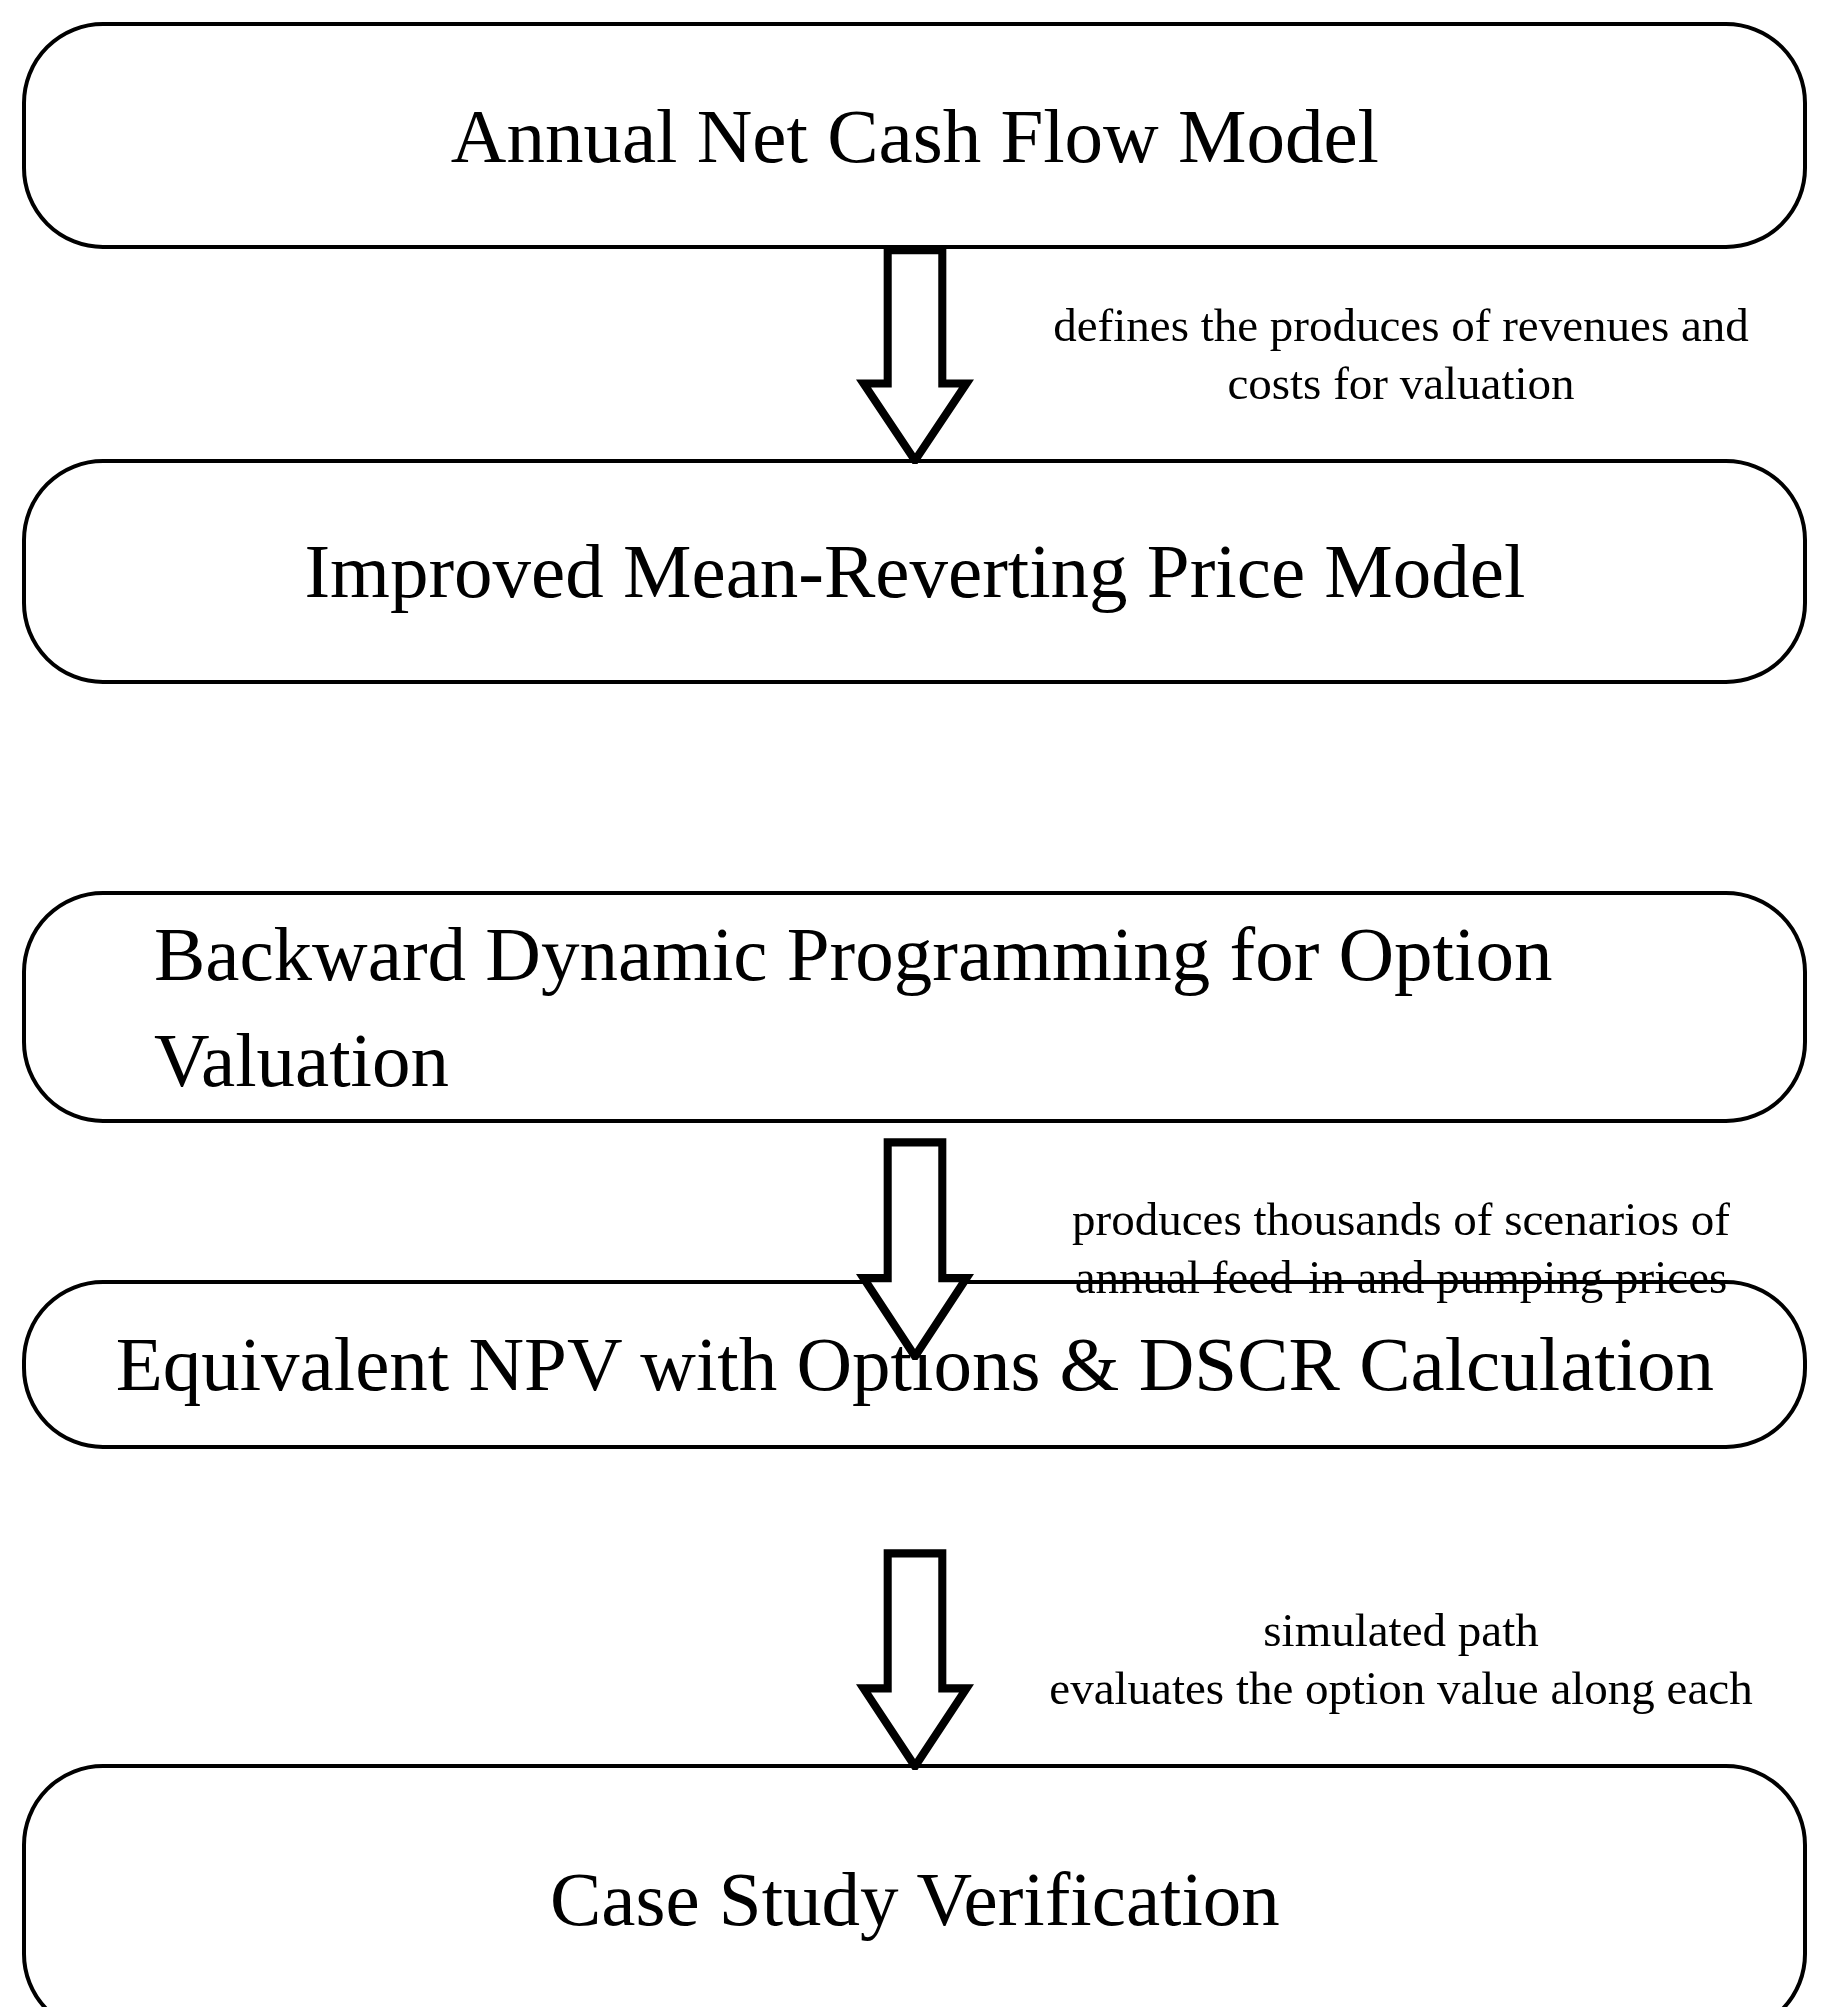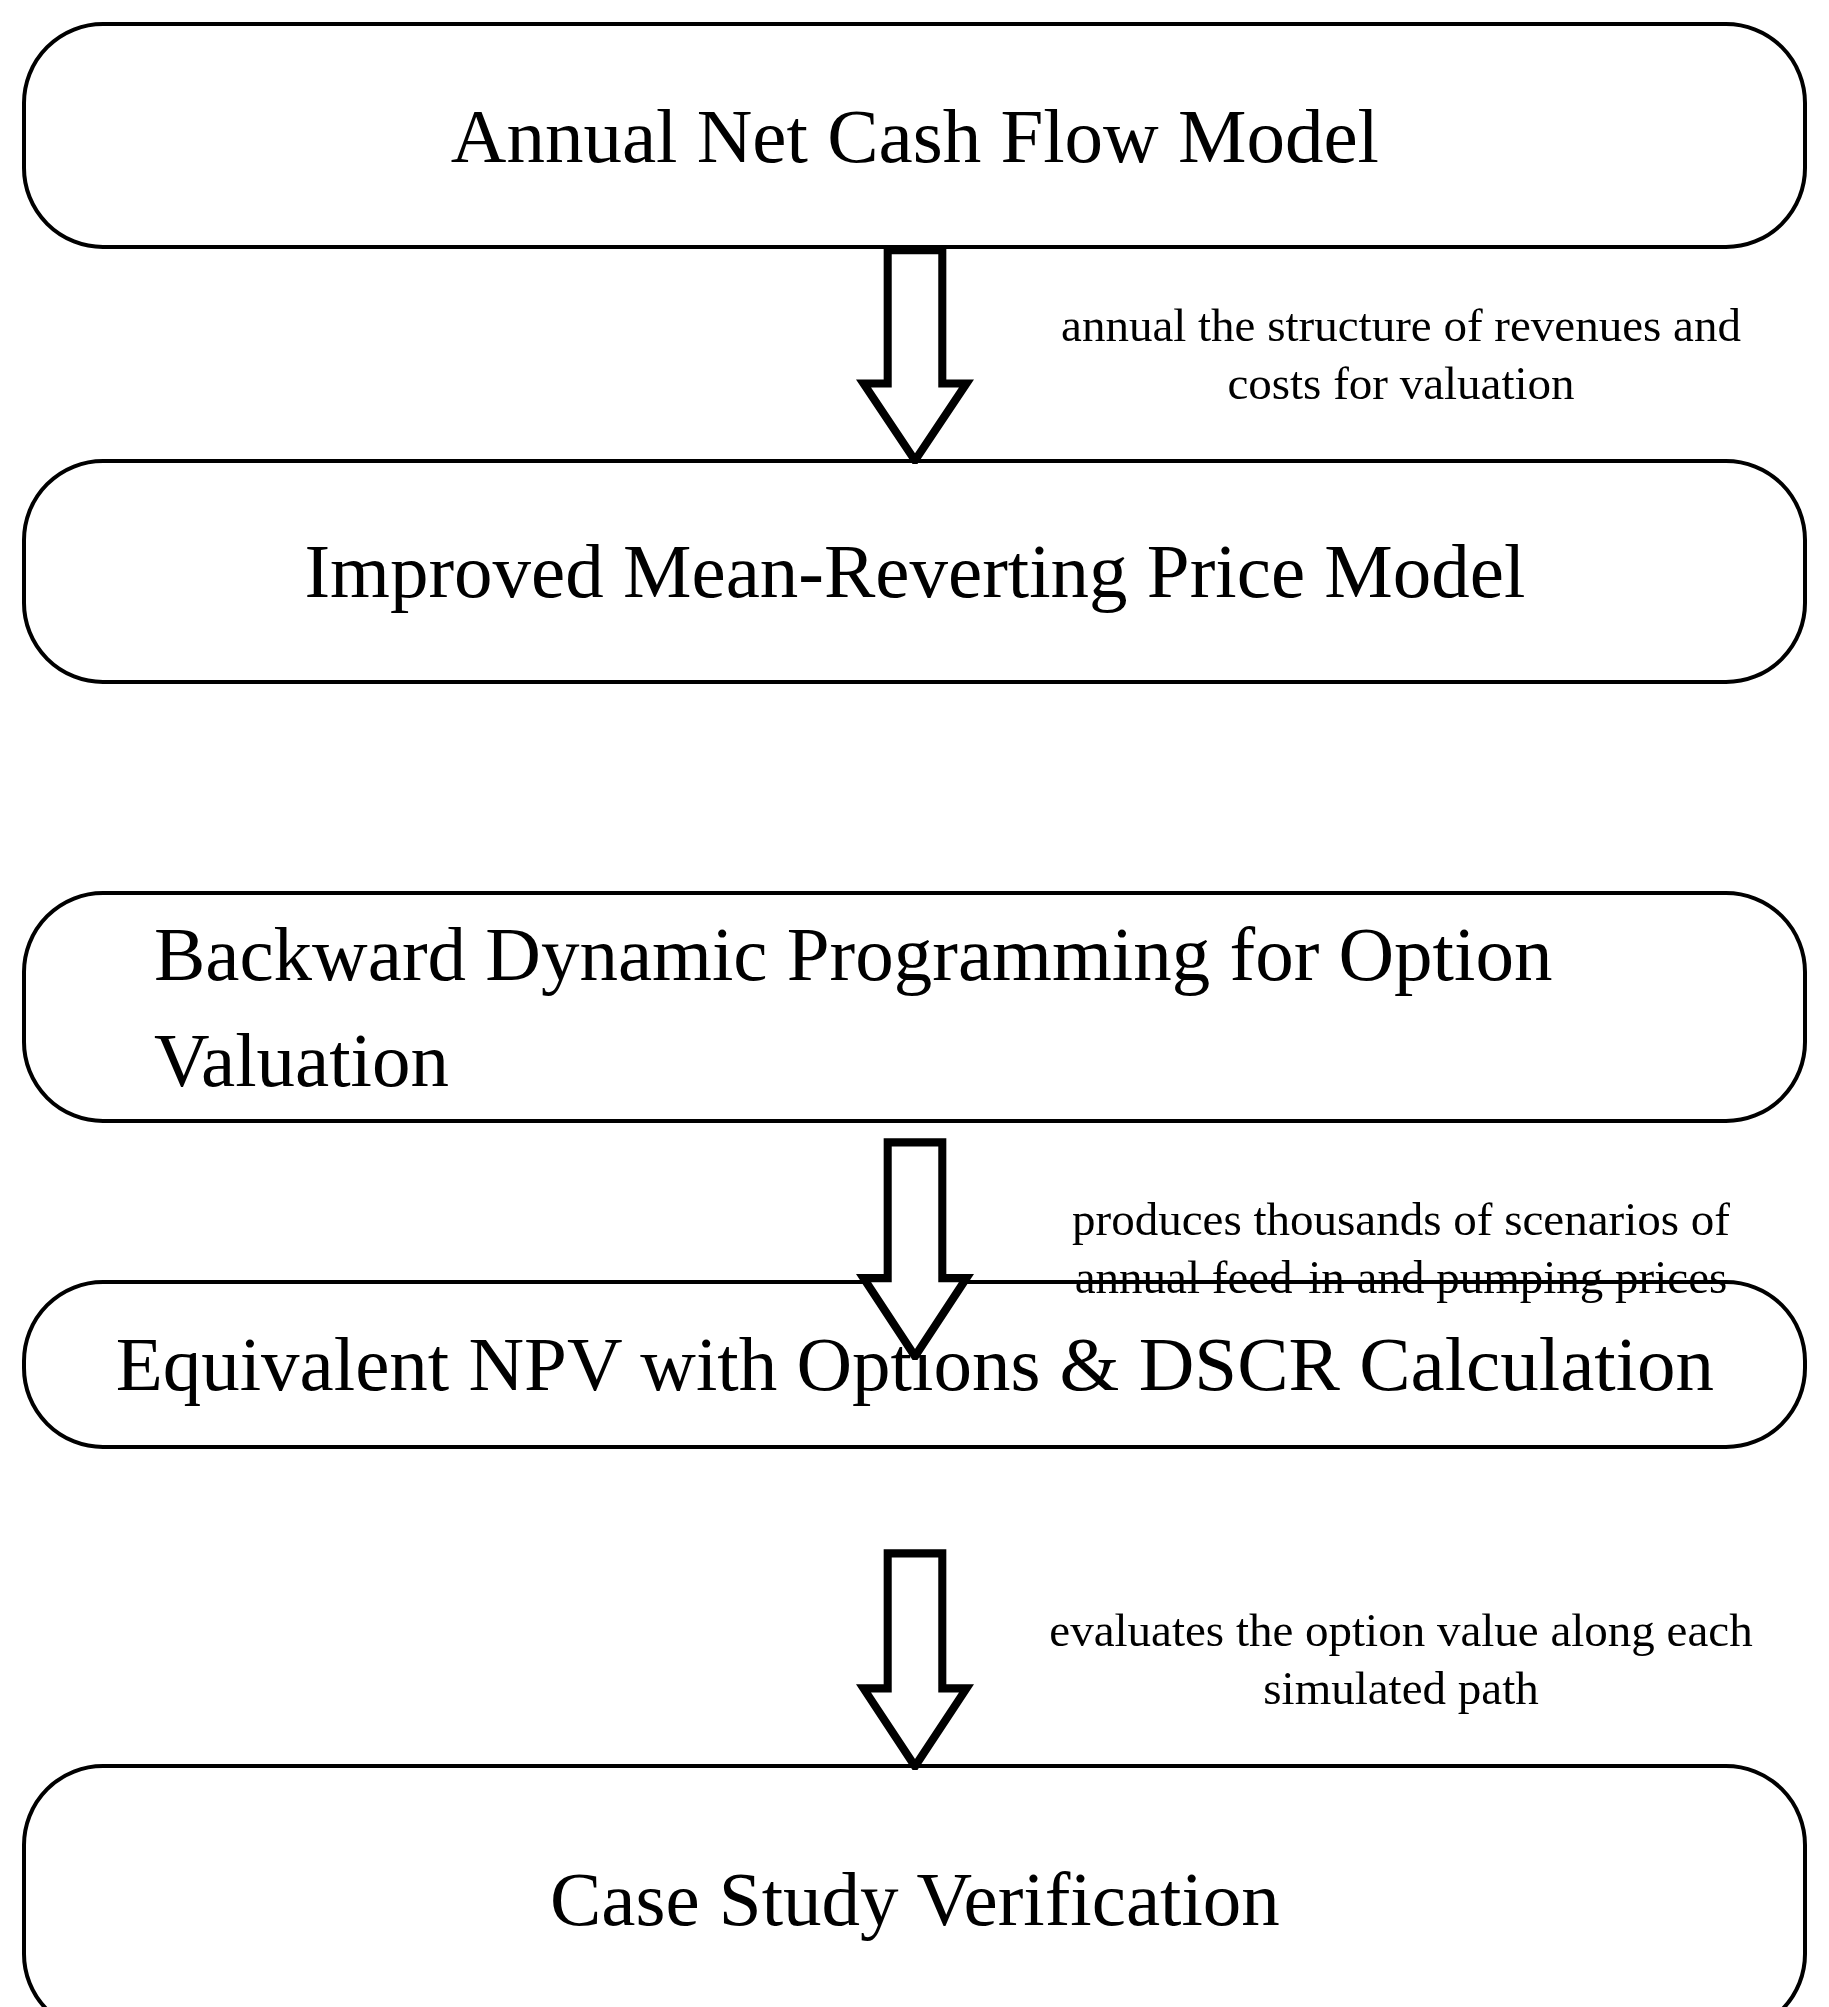--- a/index.html
+++ b/index.html
@@ -64,21 +64,21 @@
 
   <div class="node" style="top:22.4px; height:227px">
     <div class="label">Annual Net Cash Flow Model</div>
   </div>
 
   <div class="connector" style="top:244px; height:220px">
     <svg class="arrow" viewBox="0 0 143 246" preserveAspectRatio="none">
       <polygon points="41,7 102,7 102,156 129,156 71.5,242 14,156 41,156" fill="#ffffff" stroke="#000000" stroke-width="9"></polygon>
     </svg>
     <div class="note">
-      <div>annual the structure of revenues and</div>
+      <div>defines the produces of revenues and</div>
       <div>costs for valuation</div>
     </div>
   </div>
 
   <div class="node" style="top:459px; height:225px">
     <div class="label">Improved Mean-Reverting Price Model</div>
   </div>
 
 
   <div class="node" style="top:891px; height:232px">
@@ -97,22 +97,22 @@
 
   <div class="node" style="top:1280px; height:169px">
     <div class="label">Equivalent NPV with Options &amp; DSCR Calculation</div>
   </div>
 
   <div class="connector" style="top:1547px; height:223px">
     <svg class="arrow" viewBox="0 0 143 246" preserveAspectRatio="none">
       <polygon points="41,7 102,7 102,156 129,156 71.5,242 14,156 41,156" fill="#ffffff" stroke="#000000" stroke-width="9"></polygon>
     </svg>
     <div class="note">
+      <div>simulated path</div>
       <div>evaluates the option value along each</div>
-      <div>simulated path</div>
     </div>
   </div>
 
   <div class="node" style="top:1764px; height:271px">
     <div class="label">Case Study Verification</div>
   </div>
 
 </div>
 
 

